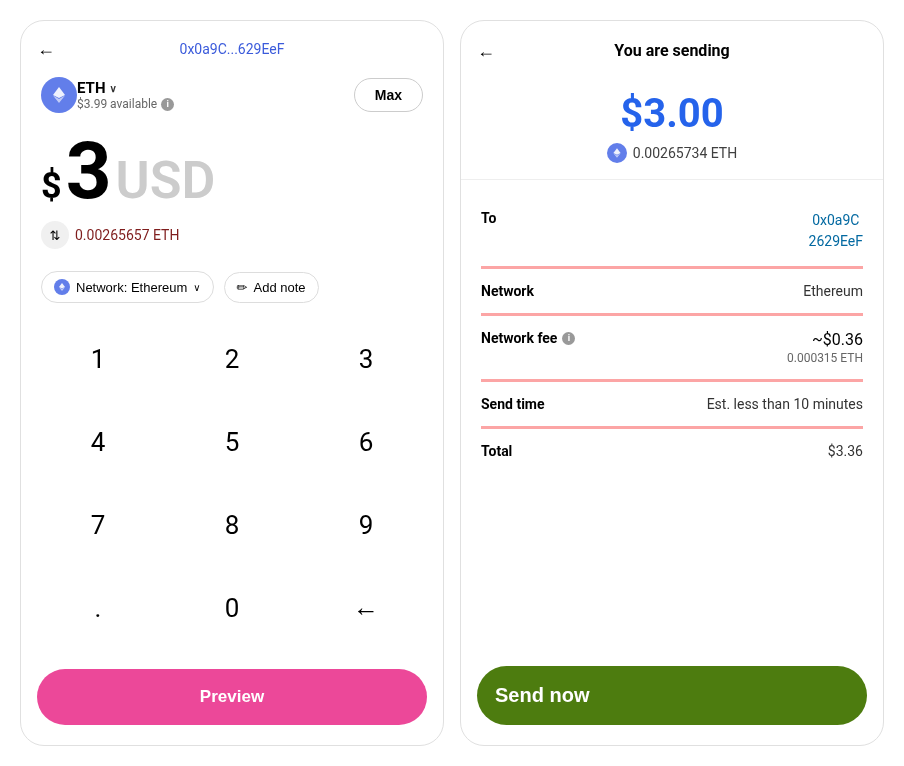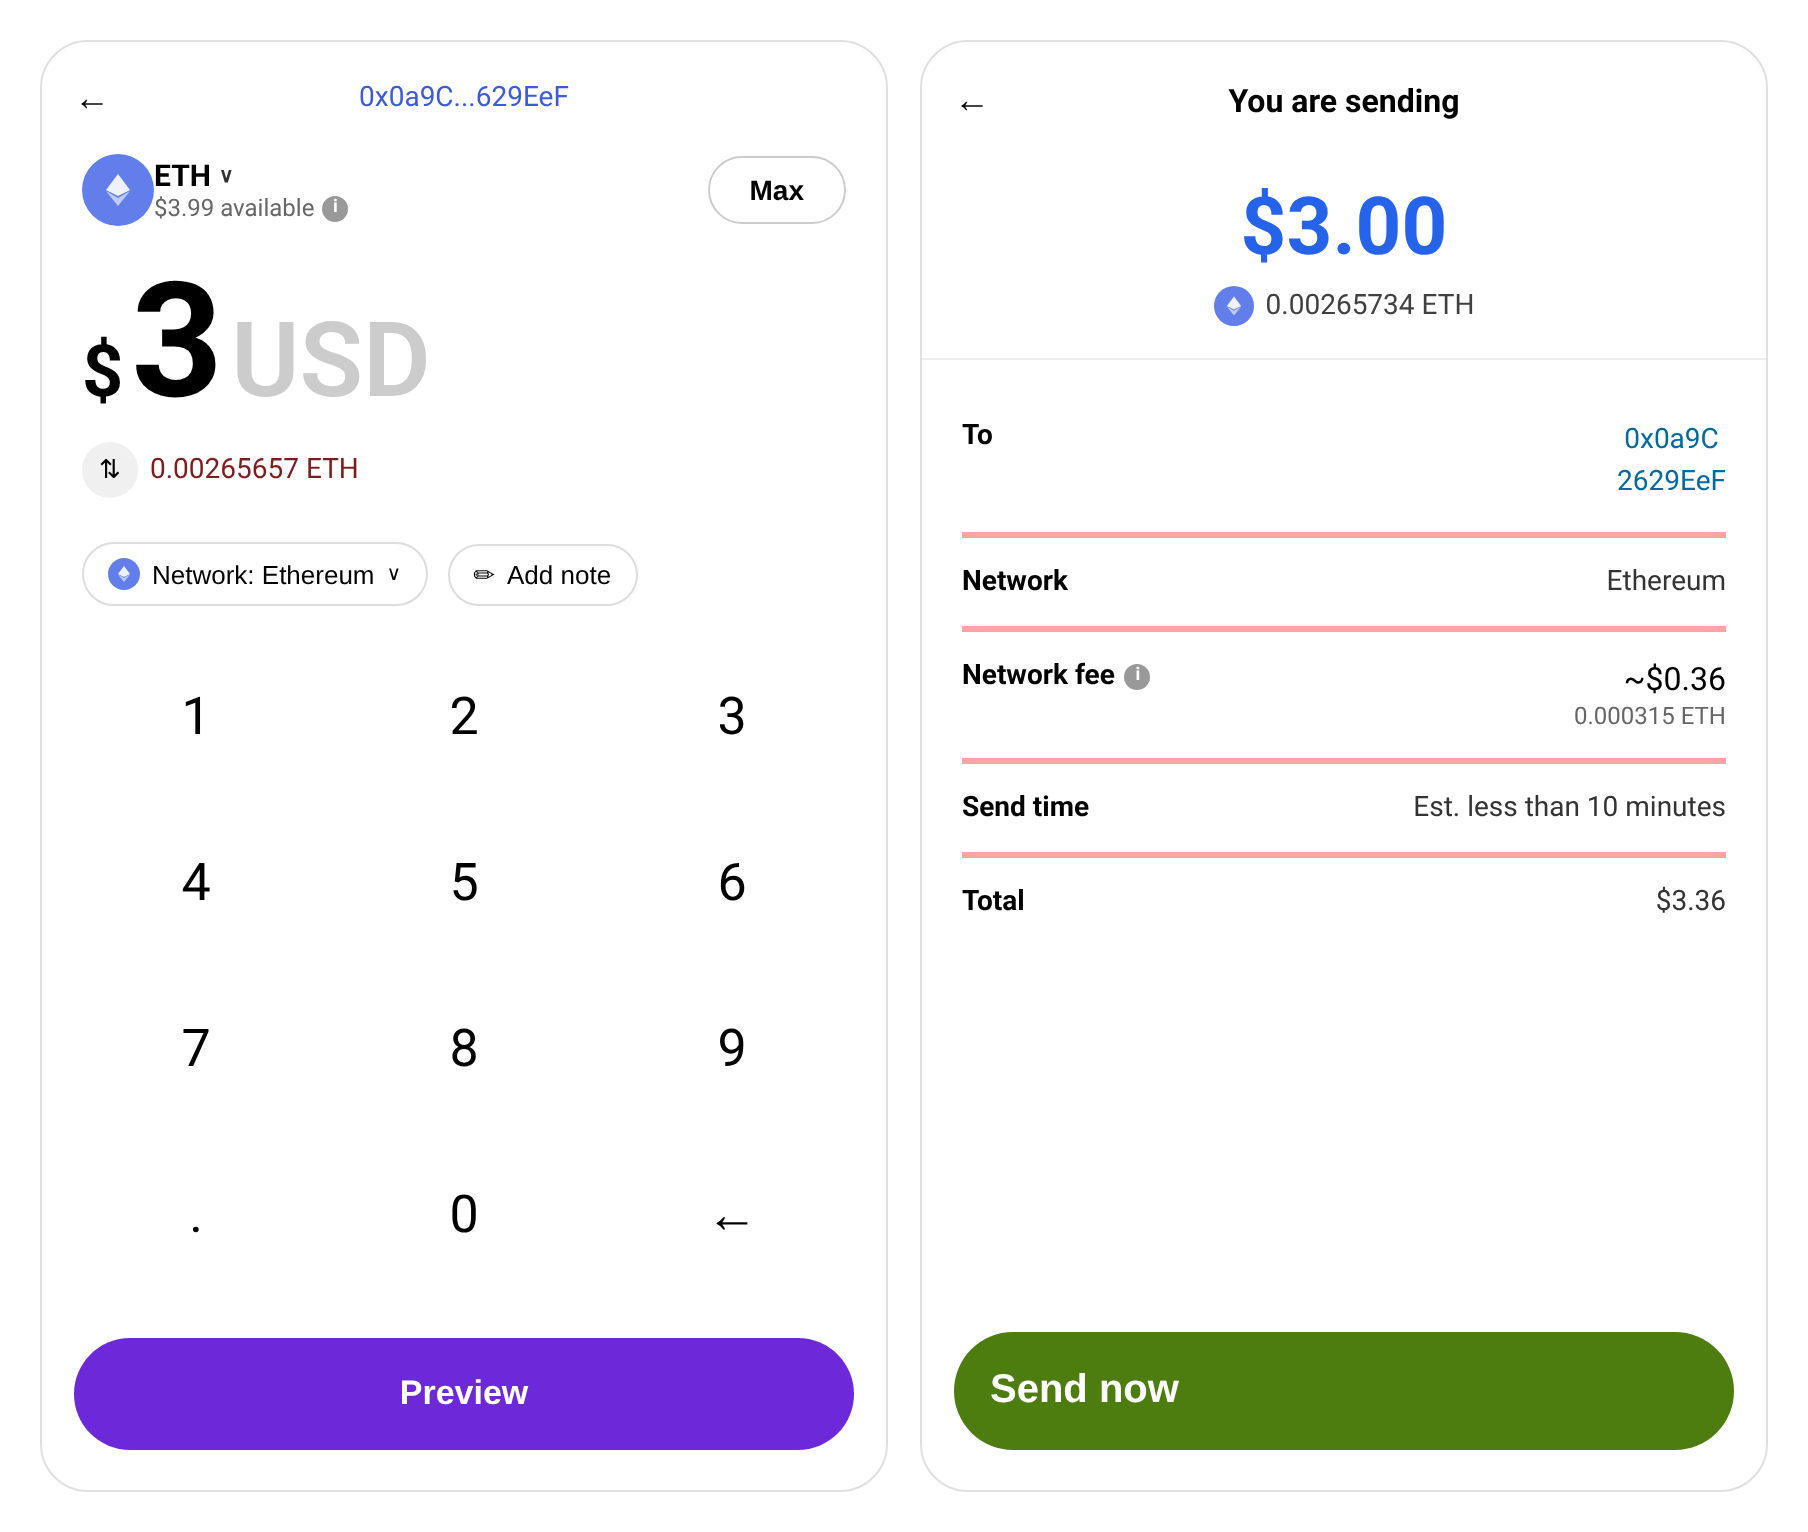--- a/index.html
+++ b/index.html
@@ -244,21 +244,21 @@
       justify-content: center;
       font-size: 26px;
       font-weight: 400;
       cursor: pointer;
       color: #000;
       user-select: none;
     }
 
     .preview-btn {
       margin: 20px 16px 20px;
-      background: #6d28d9;
+      background: #ec4899;
       color: #fff;
       border: none;
       border-radius: 50px;
       padding: 18px;
       font-size: 17px;
       font-weight: 600;
       cursor: pointer;
       text-align: center;
     }
 

